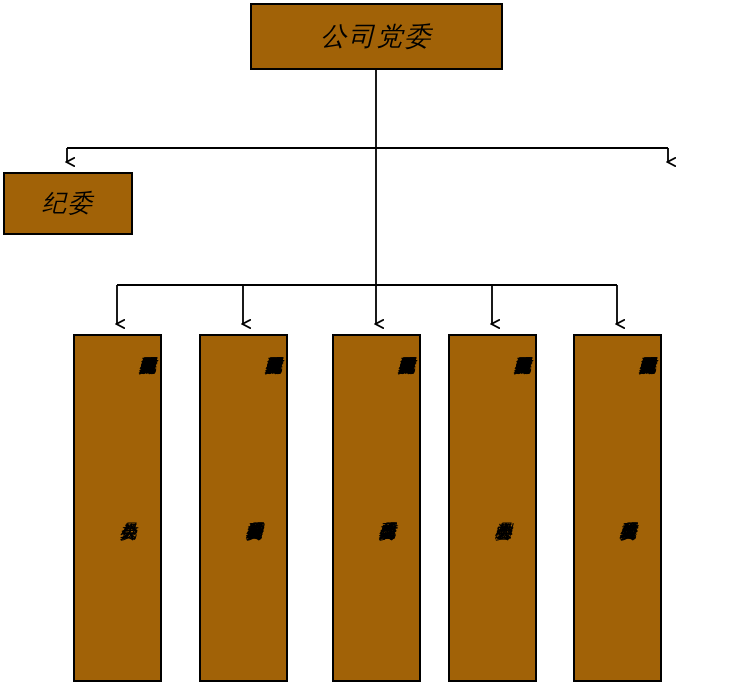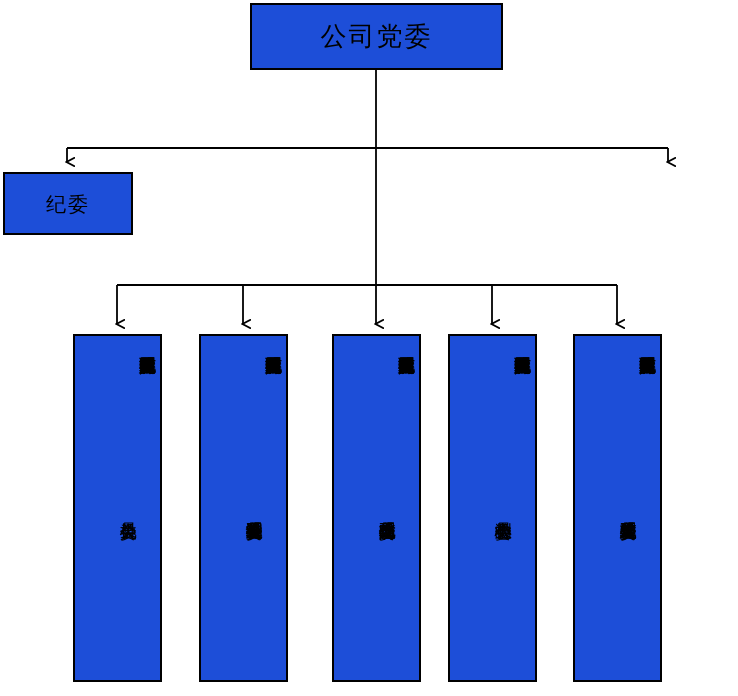--- a/index.html
+++ b/index.html
@@ -23,30 +23,31 @@
     left: 0;
     top: 0;
     width: 738px;
     height: 696px;
     pointer-events: none;
   }
   .node {
     position: absolute;
     box-sizing: border-box;
     border: 2px solid #000000;
-    background: #1d4ed8;
+    background: #a16207;
+    font-style: italic;
   }
   
   .node-h {
     display: flex;
     align-items: center;
     justify-content: center;
   }
   .node-h .label {
-    font-size: 20px;
+    font-size: 24px;
     line-height: 1.1;
     letter-spacing: 2px;
     white-space: nowrap;
   }
   #node-root .label {
     font-size: 26px;
   }
   
   .node-v {
     display: flex;

